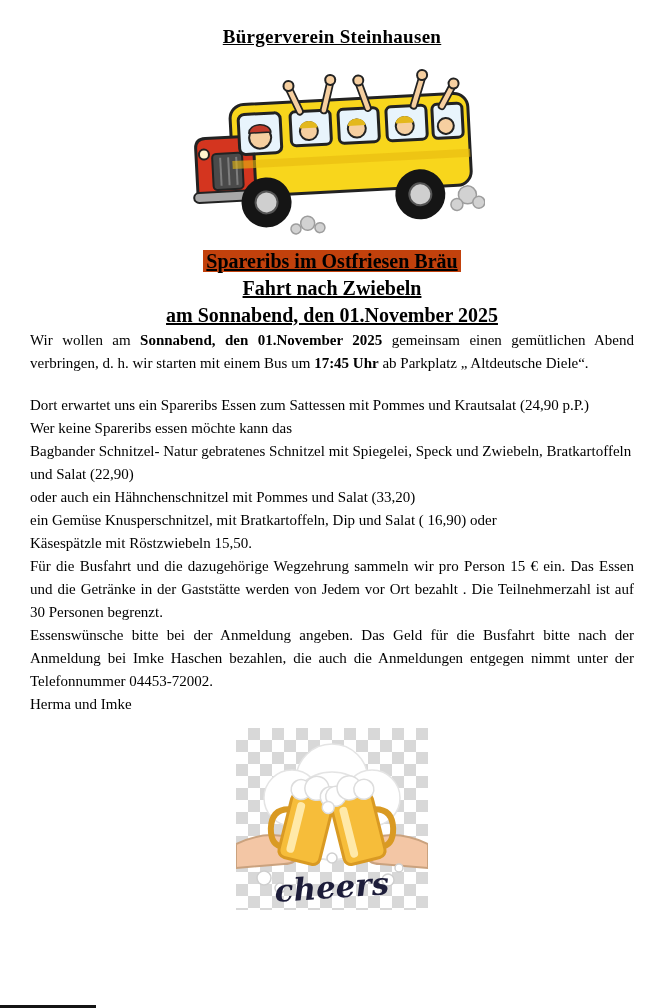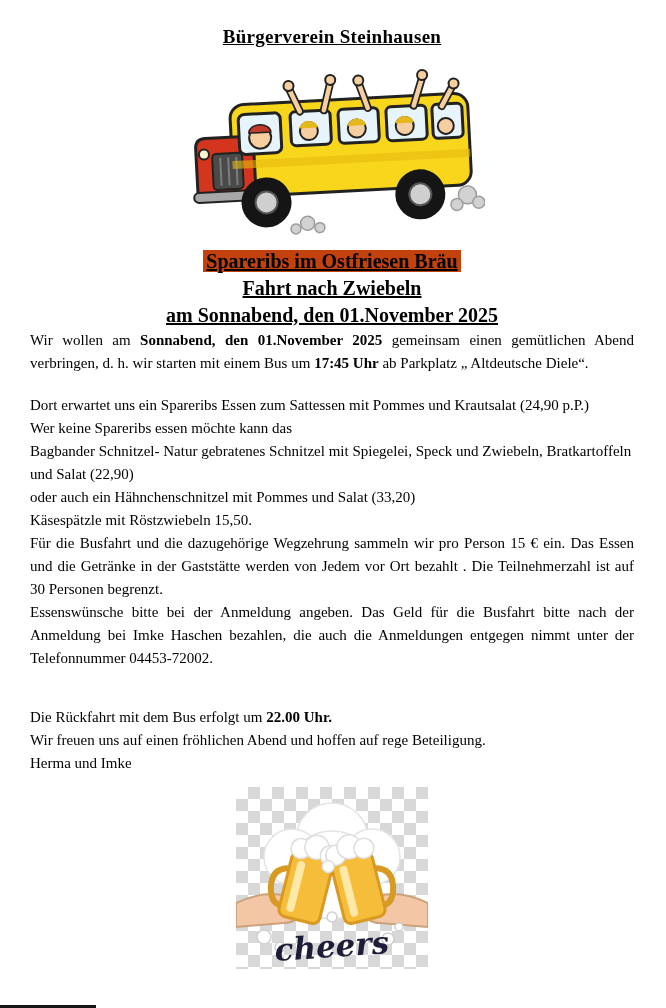--- a/index.html
+++ b/index.html
@@ -170,31 +170,28 @@
 
   <div class="bodytext">
 
     <p class="intro justify"><span>Wir wollen am </span><b>Sonnabend, den 01.November 2025</b><span> gemeinsam einen gemütlichen Abend verbringen, d. h. wir starten mit einem Bus um </span><b>17:45 Uhr</b><span> ab Parkplatz „ Altdeutsche Diele“.</span></p>
 
     <div class="menu">
       <div class="line">Dort erwartet uns ein Spareribs Essen zum Sattessen mit Pommes und Krautsalat (24,90 p.P.)</div>
       <div class="line">Wer keine Spareribs essen möchte kann das</div>
       <div class="line">Bagbander Schnitzel- Natur gebratenes Schnitzel mit Spiegelei, Speck und Zwiebeln, Bratkartoffeln und Salat (22,90)</div>
       <div class="line">oder auch ein Hähnchenschnitzel mit Pommes und Salat (33,20)</div>
+      <div class="line">ein Gemüse Knusperschnitzel, mit Bratkartoffeln, Dip und Salat ( 16,90) oder</div>
       <div class="line">Käsespätzle mit Röstzwiebeln 15,50.</div>
     </div>
 
     <p class="bus-info justify">Für die Busfahrt und die dazugehörige Wegzehrung sammeln wir pro Person 15 € ein. Das Essen und die Getränke in der Gaststätte werden von Jedem vor Ort bezahlt . Die Teilnehmerzahl ist auf 30 Personen begrenzt.</p>
 
     <p class="registration justify">Essenswünsche bitte bei der Anmeldung angeben. Das Geld für die Busfahrt bitte nach der Anmeldung bei Imke Haschen bezahlen, die auch die Anmeldungen entgegen nimmt unter der Telefonnummer 04453-72002.</p>
 
-    <div class="return-block">
-      <p><span>Die Rückfahrt mit dem Bus erfolgt um </span><b>22.00 Uhr.</b></p>
-      <p class="closing">Wir freuen uns auf einen fröhlichen Abend und hoffen auf rege Beteiligung.</p>
-    </div>
 
     <p class="signature">Herma und Imke</p>
 
   </div>
 
   <div class="cheers-wrap">
     <svg width="192" height="182" viewBox="0 0 192 182">
 
       <g fill="#ffffff" stroke="#e4e4e4" stroke-width="1.5">
         <circle cx="96" cy="52" r="36"></circle>

